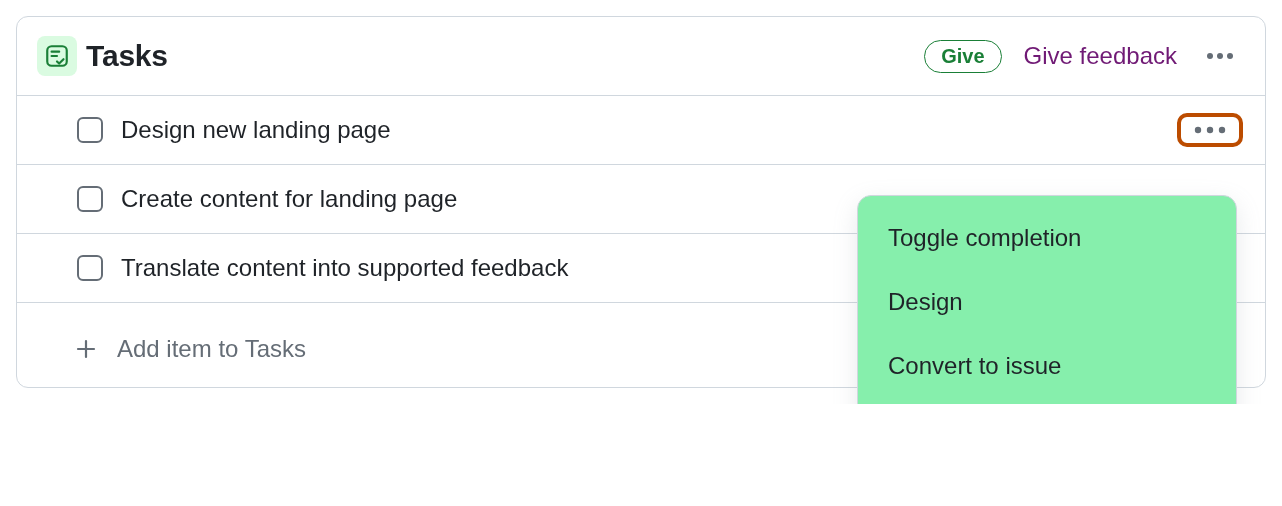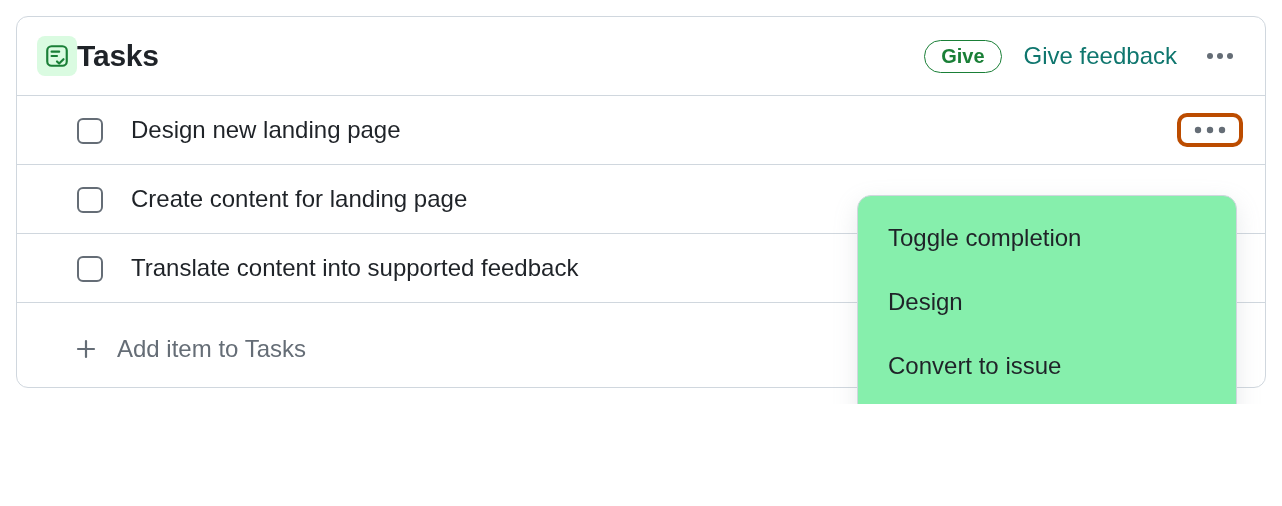--- a/index.html
+++ b/index.html
@@ -21,21 +21,21 @@
     position: relative;
   }
   .panel-header {
     display: flex;
     align-items: center;
     padding: 18px 24px 18px 20px;
   }
   .panel-title-wrap {
     display: flex;
     align-items: center;
-    gap: 0;
+    gap: 9px;
     flex: 1;
   }
   .tasks-icon {
     width: 40px;
     height: 40px;
     border-radius: 8px;
     background: #dafbe1;
     display: flex;
     align-items: center;
     justify-content: center;
@@ -54,21 +54,21 @@
   .beta-badge {
     border: 1.5px solid #1a7f37;
     color: #1a7f37;
     font-weight: 600;
     font-size: 20px;
     padding: 4px 16px;
     border-radius: 999px;
     background: #ffffff;
   }
   .feedback-link {
-    color: #0f766e;
+    color: #701a75;
     font-size: 24px;
   }
   .kebab-btn {
     width: 42px;
     height: 42px;
     border-radius: 8px;
     display: flex;
     align-items: center;
     justify-content: center;
     cursor: pointer;
@@ -79,24 +79,24 @@
   .kebab-highlight {
     border: 4px solid #bc4c00;
     border-radius: 10px;
     padding: 8px 6px;
     display: flex;
     align-items: center;
     justify-content: center;
   }
   .task-row {
     display: flex;
-    align-items: flex-end;
+    align-items: center;
     padding: 20px 24px 20px 60px;
     border-top: 1px solid #d0d7de;
-    gap: 28px;
+    gap: 18px;
     position: relative;
   }
   .task-row:first-of-type { border-top: 1px solid transparent; }
   .task-checkbox {
     width: 26px;
     height: 26px;
     border: 2px solid #656d76;
     border-radius: 6px;
     flex-shrink: 0;
     background: #fff;

